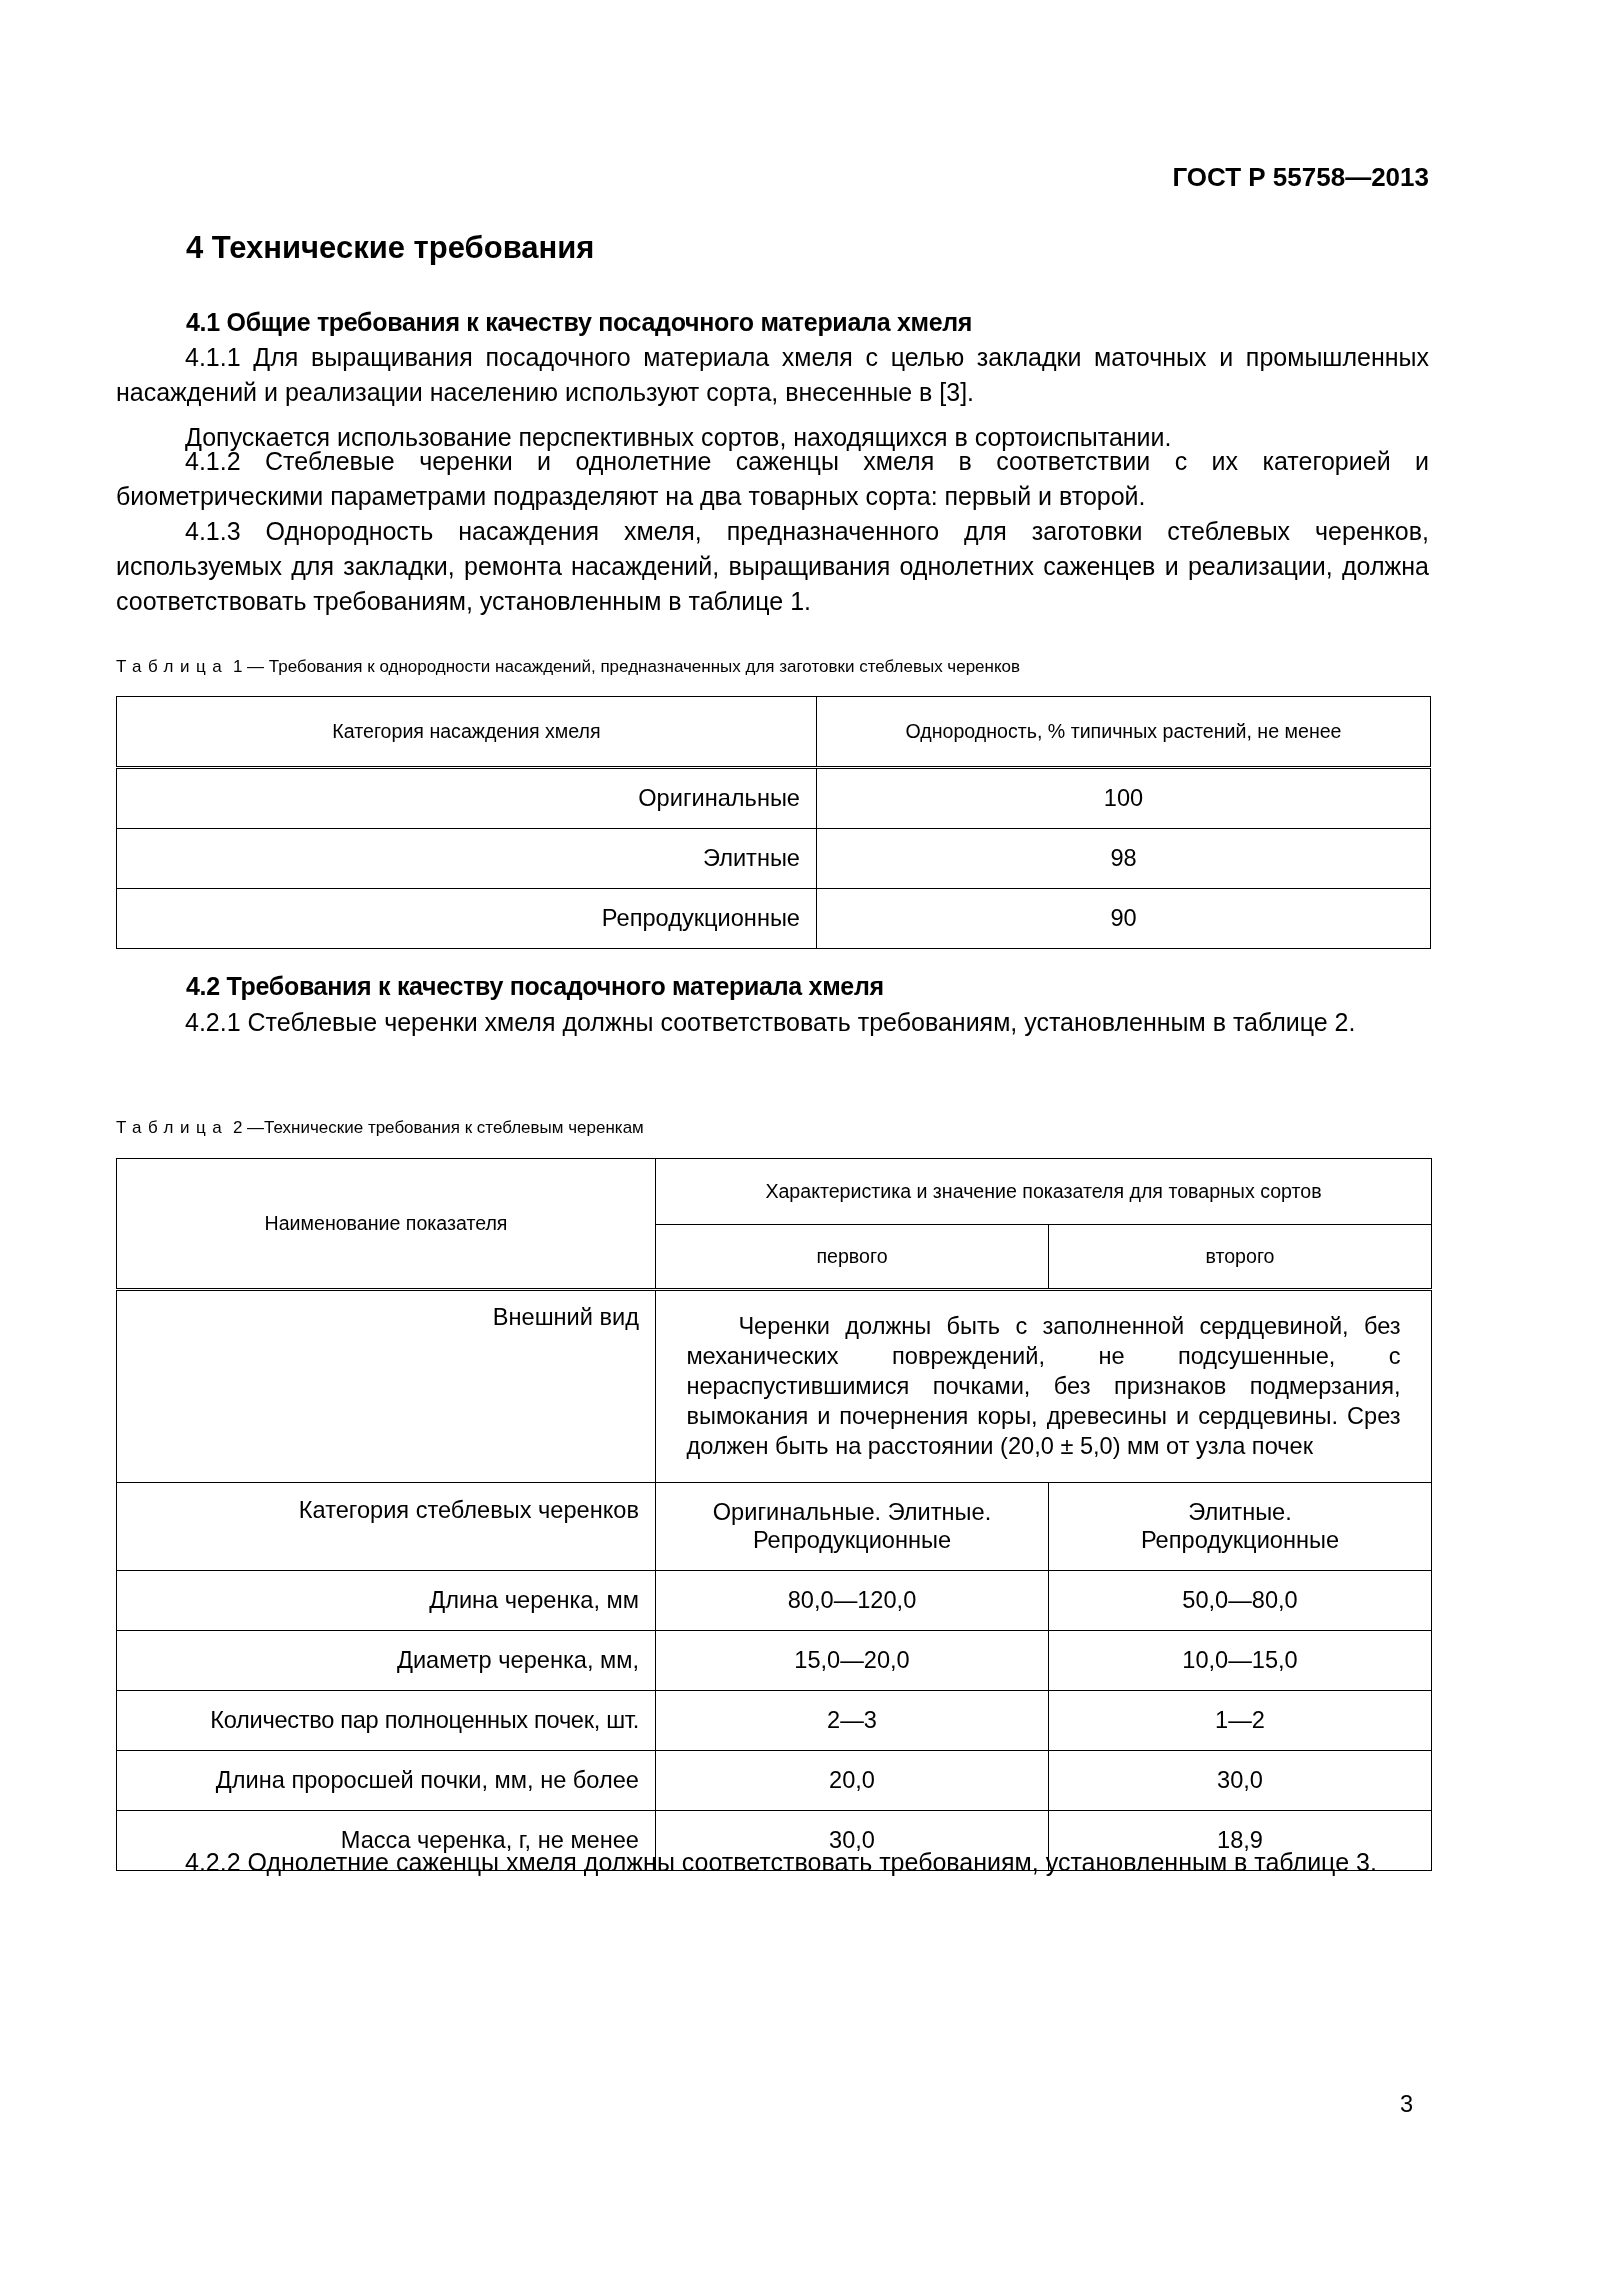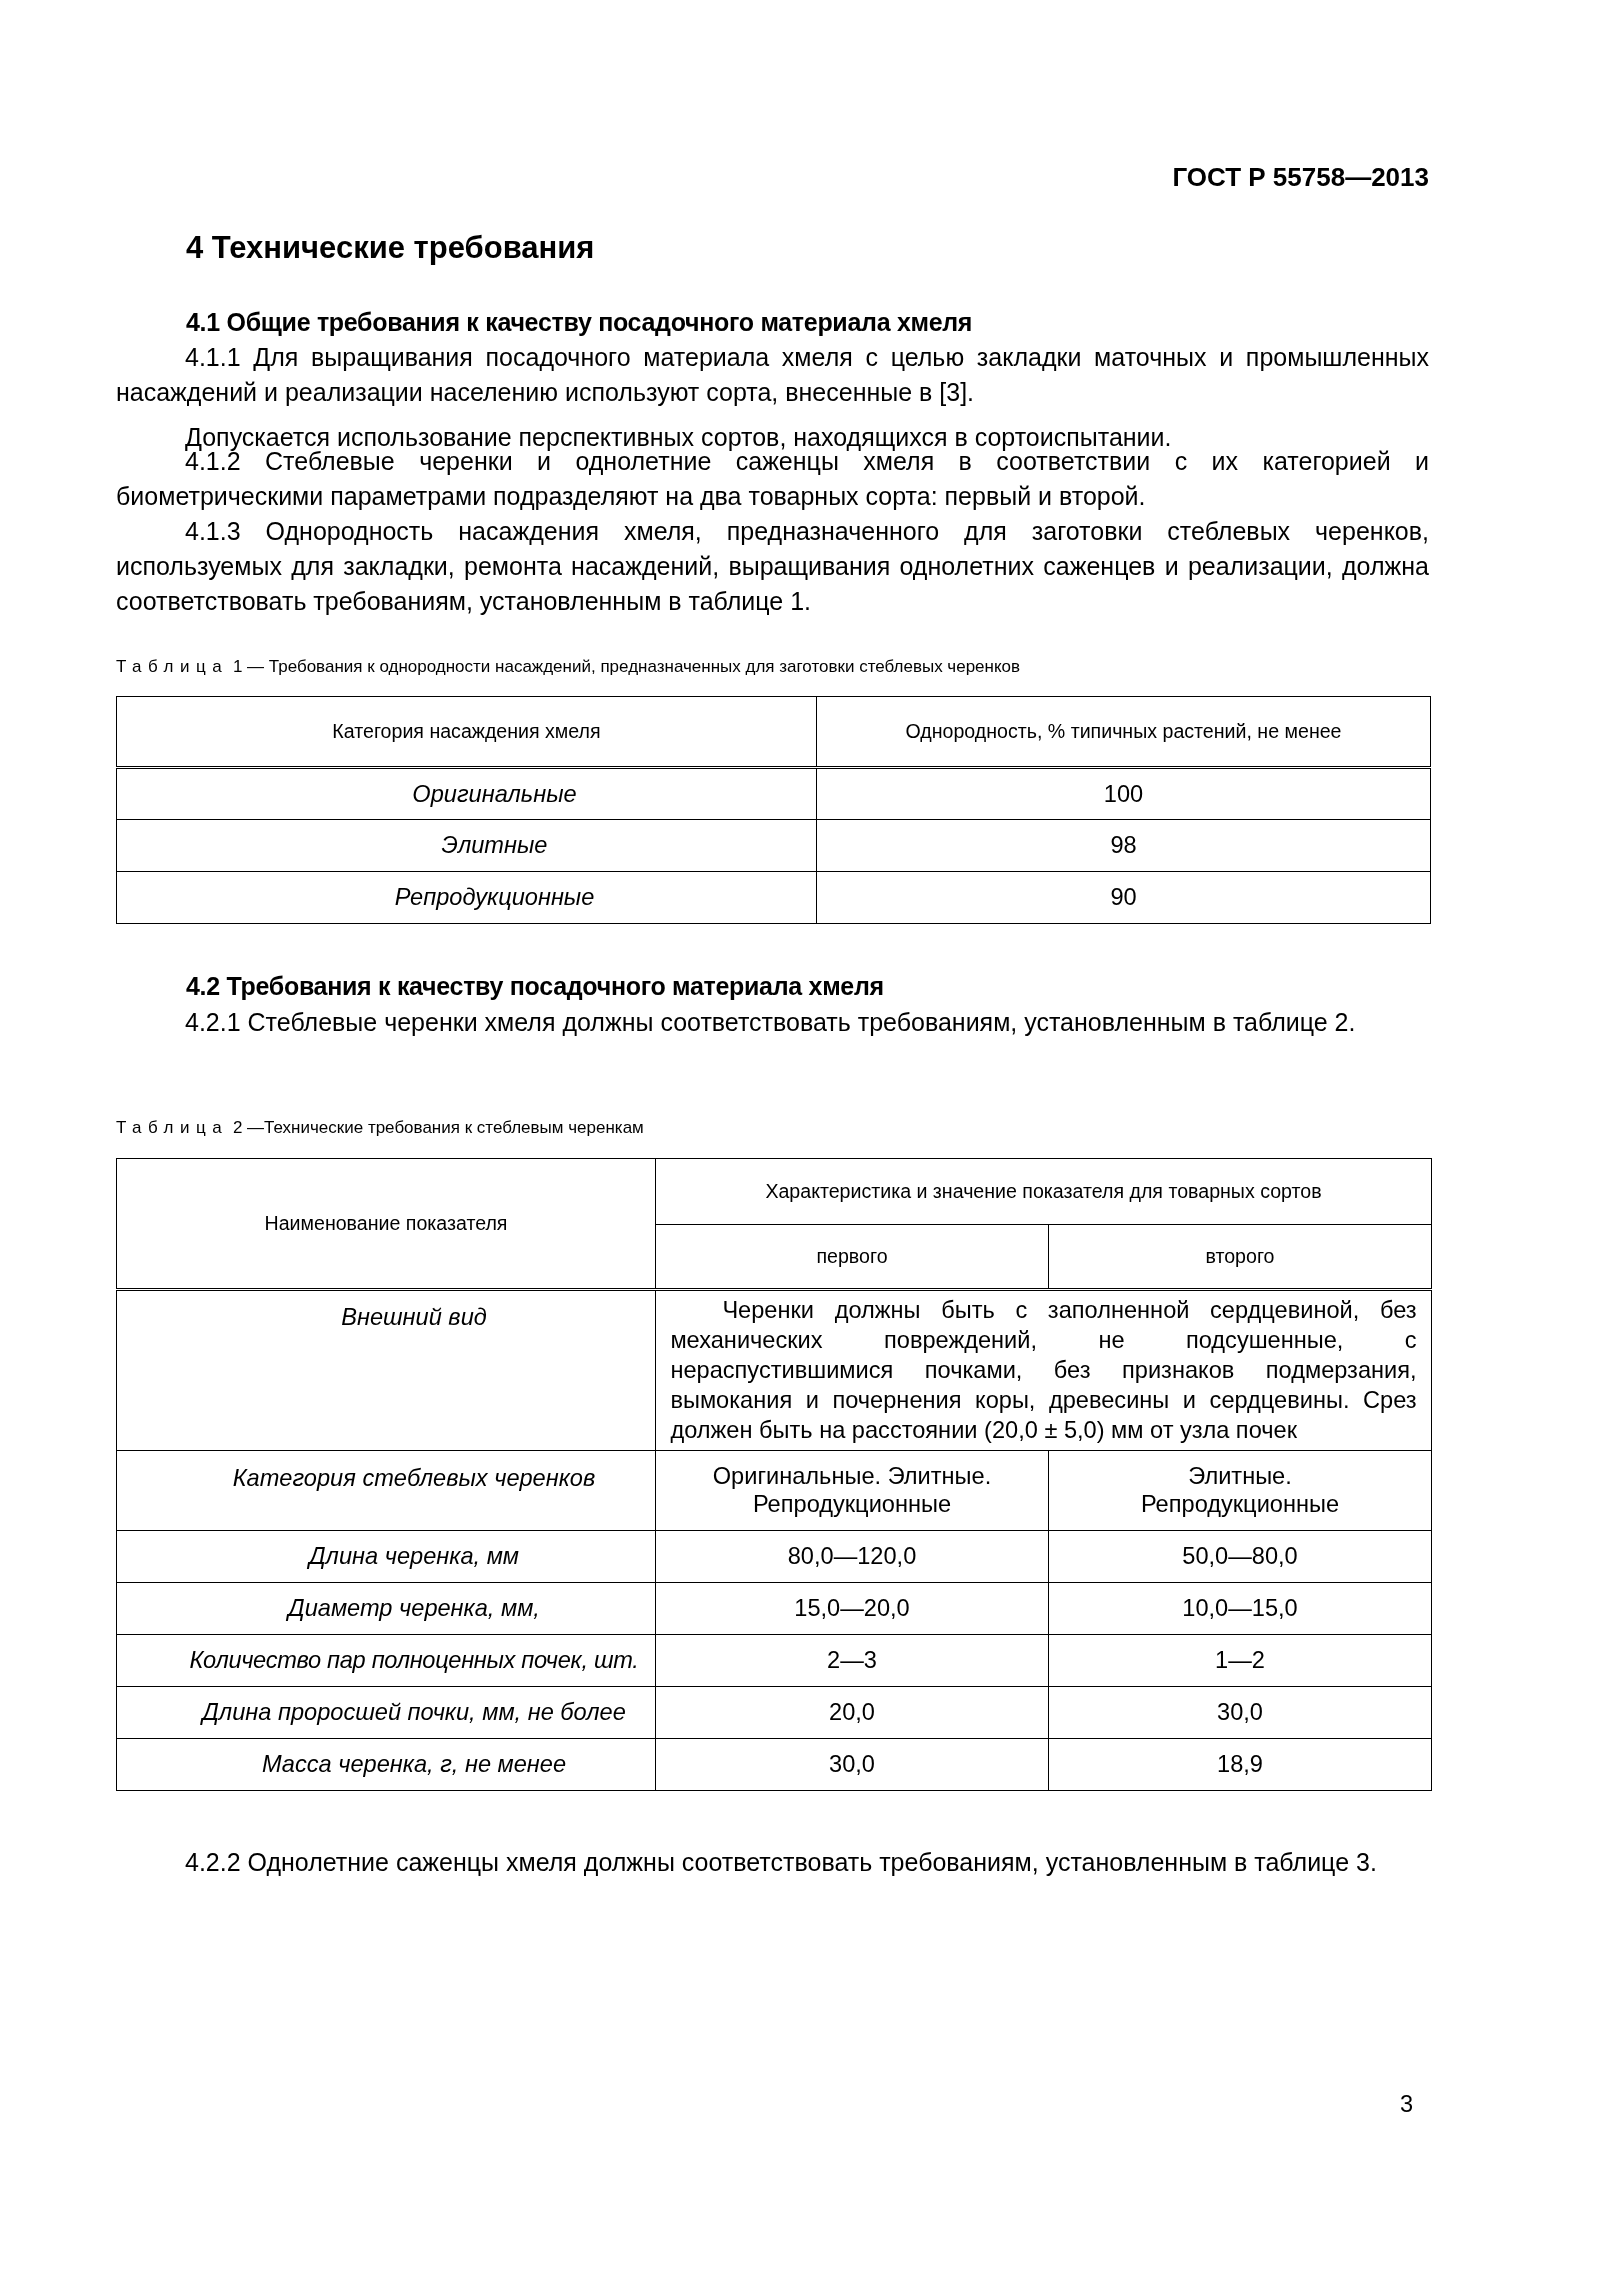--- a/index.html
+++ b/index.html
@@ -7,24 +7,24 @@
          font-family:"Liberation Sans", sans-serif; color:#000; }
   .abs { position:absolute; }
   .doc-id { left:1112px; top:162px; width:317px; text-align:right; font-weight:bold; font-size:26px; }
   .h1 { left:186px; top:230px; font-weight:bold; font-size:31px; white-space:nowrap; }
   .h2 { left:186px; top:308px; font-weight:bold; font-size:25px; white-space:nowrap; letter-spacing:-0.3px; }
   .para { left:116px; width:1313px; font-size:25px; line-height:35px; text-align:justify; text-align-last:left; }
   .para .ind { display:inline-block; width:69px; }
   .cap { left:116px; font-size:17px; white-space:nowrap; }
   .cap .sp { letter-spacing:6.5px; }
   table.t { position:absolute; left:116px; width:1314px; border-collapse:collapse; table-layout:fixed; font-size:23.6px; }
-  table.t td { border:1.3px solid #000; padding:0; vertical-align:middle; }
+  table.t td { border:1.3px solid #000; padding:16px; vertical-align:middle; }
   table.t td.thin { border-left:0.7px solid #000; border-right:0.7px solid #000; }
   table.t .hdr { font-size:19.6px; text-align:center; }
-  table.t .left { padding-left:56px; text-align:center;font-style:italic; }
+  table.t .left { padding-left:56px; text-align:right; }
   table.t .center { text-align:center; }
   table.t tr.dbl td { border-bottom:3.9px double #000; }
   .page-num { left:1400px; top:2091px; font-size:23.6px; }
   .desc { font-size:23.6px; line-height:30px; text-align:justify; padding:3.9px 14.4px 5.2px 14.4px; }
   .desc .ind2 { display:inline-block; width:52px; }
 </style>
 </head>
 <body>
 
 <div class="abs doc-id">ГОСТ Р 55758—2013</div>

